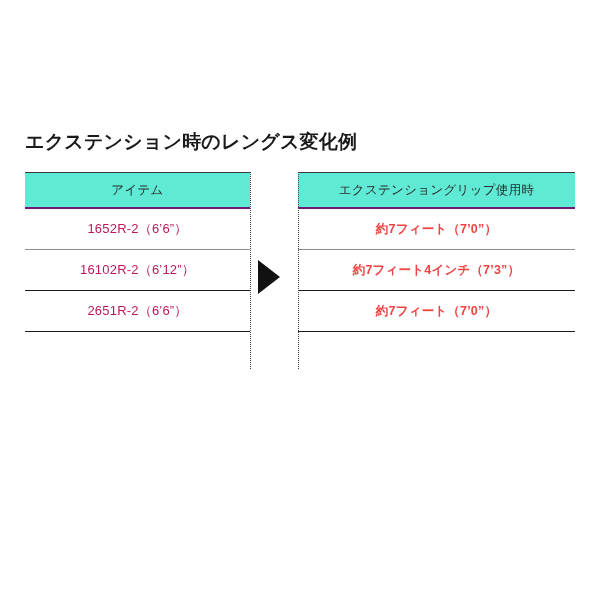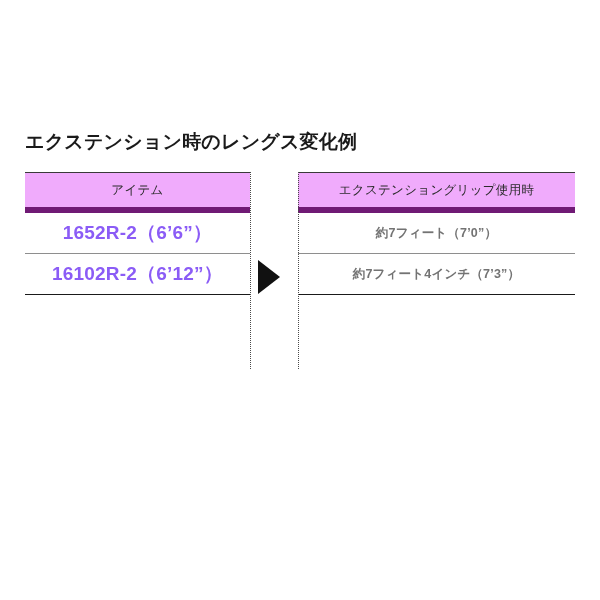--- a/index.html
+++ b/index.html
@@ -59,52 +59,52 @@
 
   
   .spec-table thead th {
     height: 34px;
     padding: 0;
     font-size: 12.5px;
     font-weight: normal;
     color: #2b2b2b;
     text-align: center;
     vertical-align: middle;
-    background: #f0abfc;
+    background: #5eead4;
     border-top: 1.6px solid #3a3a3a;
-    border-bottom: 6px solid #701a75;
+    border-bottom: 2px solid #701a75;
     letter-spacing: 0.3px;
     white-space: nowrap;
   }
   .spec-table thead th.gap-col {
     background: #ffffff;
     border-top: none;
     border-bottom: none;
   }
 
   
   .spec-table tbody td {
     height: 40px;
     padding: 0;
     text-align: center;
     vertical-align: middle;
     white-space: nowrap;
   }
 
   .cell-item {
-    font-size: 19px;
-    font-weight: bold;
-    color: #8b5cf6;
+    font-size: 13px;
+    font-weight: normal;
+    color: #be185d;
     letter-spacing: 0.2px;
     border-bottom: 1.4px solid #1a1a1a;
   }
   .cell-ext {
     font-size: 12.5px;
     font-weight: bold;
-    color: #737373;
+    color: #ef4444;
     letter-spacing: 0.2px;
     border-bottom: 1.4px solid #1a1a1a;
   }
   
   tr[data-row-index="0"] .cell-item,
   tr[data-row-index="0"] .cell-ext {
     border-bottom: 1.8px solid #8e8e8e;
   }
   
   .cell-gap {
@@ -165,20 +165,25 @@
           <td class="cell-gap"></td>
           <td class="cell-ext">約7フィート（7’0”）</td>
         </tr>
 
         <tr data-row-index="1">
           <td class="cell-item">16102R-2（6’12”）</td>
           <td class="cell-gap"></td>
           <td class="cell-ext">約7フィート4インチ（7’3”）</td>
         </tr>
 
+        <tr data-row-index="2">
+          <td class="cell-item">2651R-2（6’6”）</td>
+          <td class="cell-gap"></td>
+          <td class="cell-ext">約7フィート（7’0”）</td>
+        </tr>
 
 
       </tbody>
     </table>
 
     <div class="dotted-rule left"></div>
     <div class="dotted-rule right"></div>
 
     <div class="arrow-marker"></div>
 

